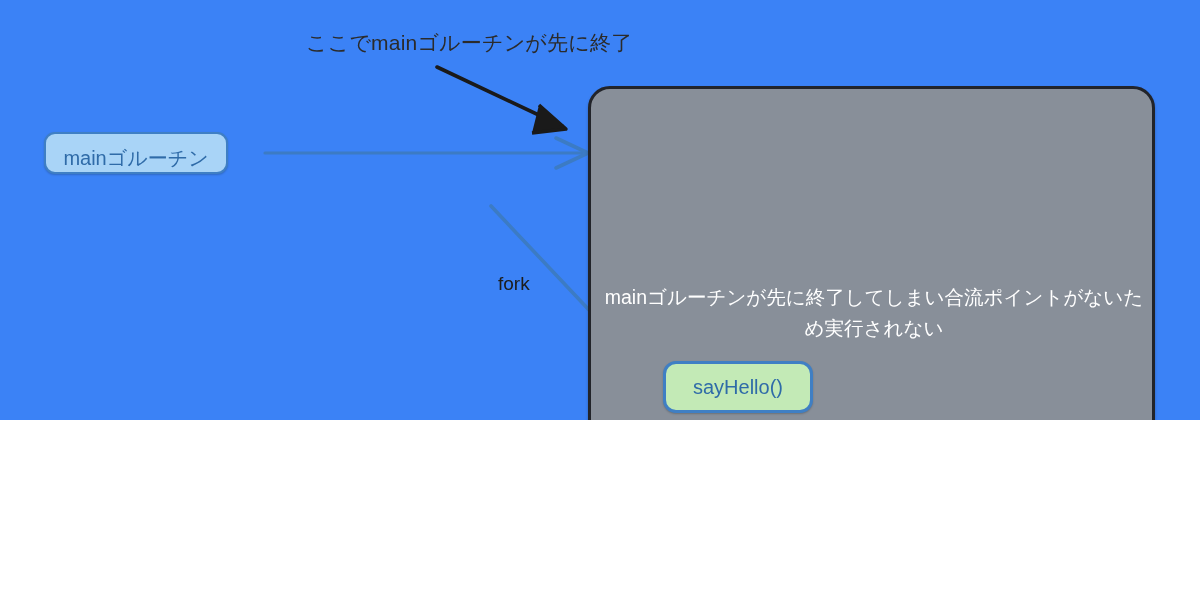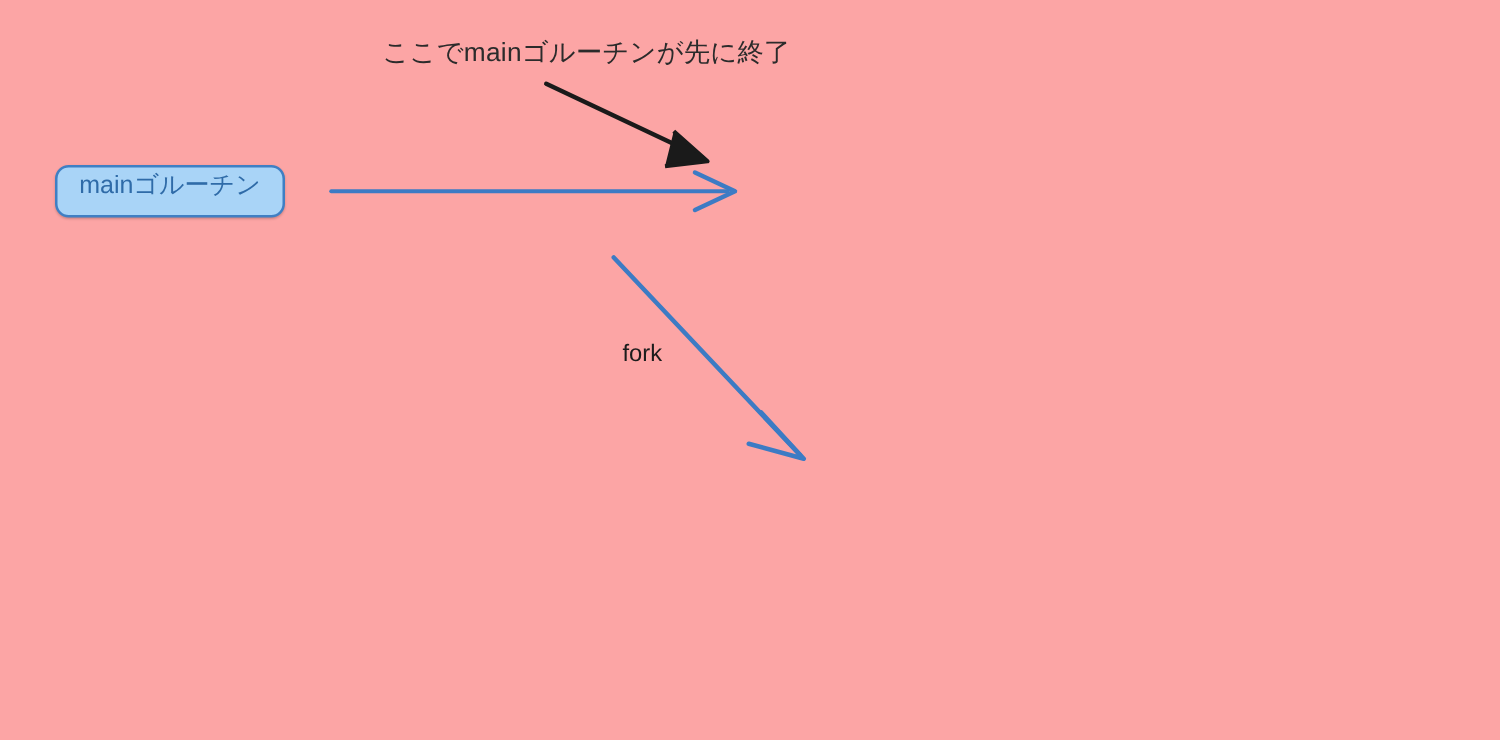--- a/index.html
+++ b/index.html
@@ -3,22 +3,22 @@
 <meta charset="utf-8">
 <style>
   html, body {
     margin: 0;
     padding: 0;
     background: #ffffff;
   }
   #canvas {
     position: relative;
     width: 1200px;
-    height: 592px;
-    background: #fca5a5;
+    height: 420px;
+    background: #3b82f6;
     overflow: hidden;
     font-family: "Liberation Sans", "DejaVu Sans", sans-serif;
   }
   #svg-layer {
     position: absolute;
     left: 0;
     top: 0;
     width: 1200px;
     height: 592px;
   }
@@ -51,21 +51,21 @@
     position: absolute;
     left: 44px;
     top: 132px;
     width: 184px;
     height: 42px;
     box-sizing: border-box;
     background: #a9d4f7;
     border: 2.5px solid #3f7fc4;
     border-radius: 11px;
     display: flex;
-    align-items: flex-start;
+    align-items: flex-end;
     justify-content: center;
     box-shadow: 0 1px 2px rgba(0,0,0,0.20);
   }
   .goroutine-box .label {
     font-size: 20px;
     color: #2f6ba8;
     white-space: nowrap;
   }
 
   
@@ -138,14 +138,21 @@
   </svg>
 
   <div class="annotation-text">ここでmainゴルーチンが先に終了</div>
 
   <div class="fork-label">fork</div>
 
   <div class="goroutine-box">
     <span class="label">mainゴルーチン</span>
   </div>
 
+  <div class="gray-container">
+    <div class="container-note">mainゴルーチンが先に終了してしまい合流ポイントがないため実行されない</div>
+
+    <div class="sayhello-box">
+      <span class="label">sayHello()</span>
+    </div>
+  </div>
 
 </div>
 
 </body></html>

